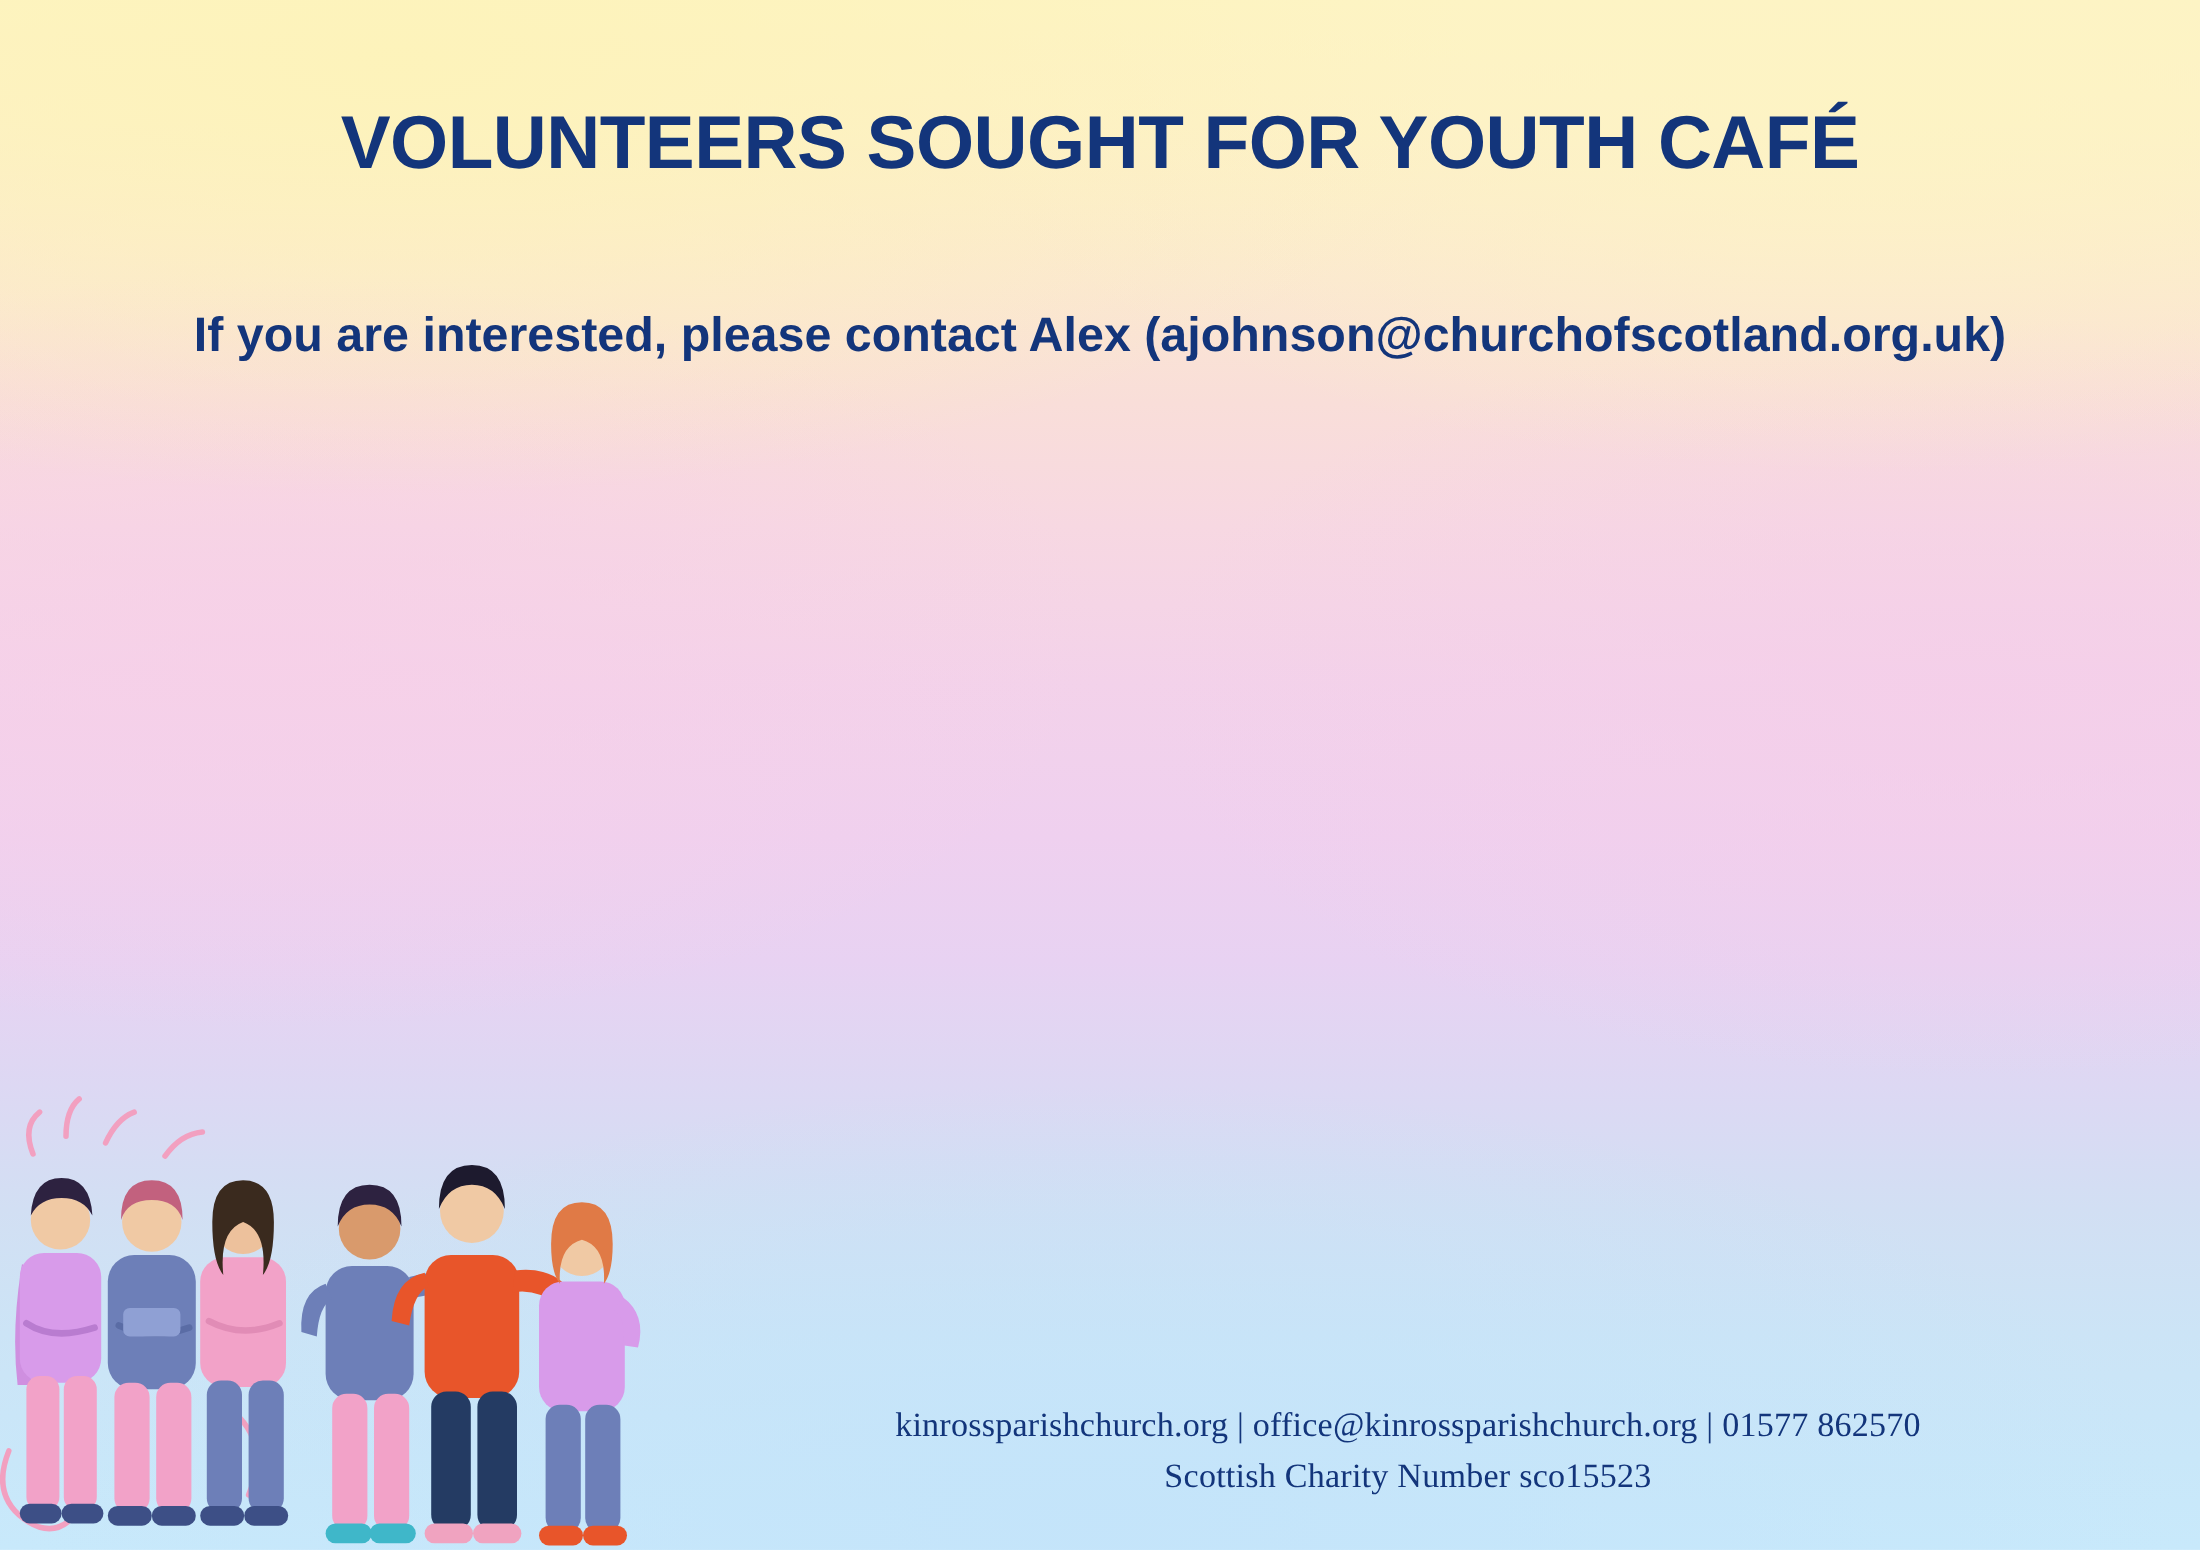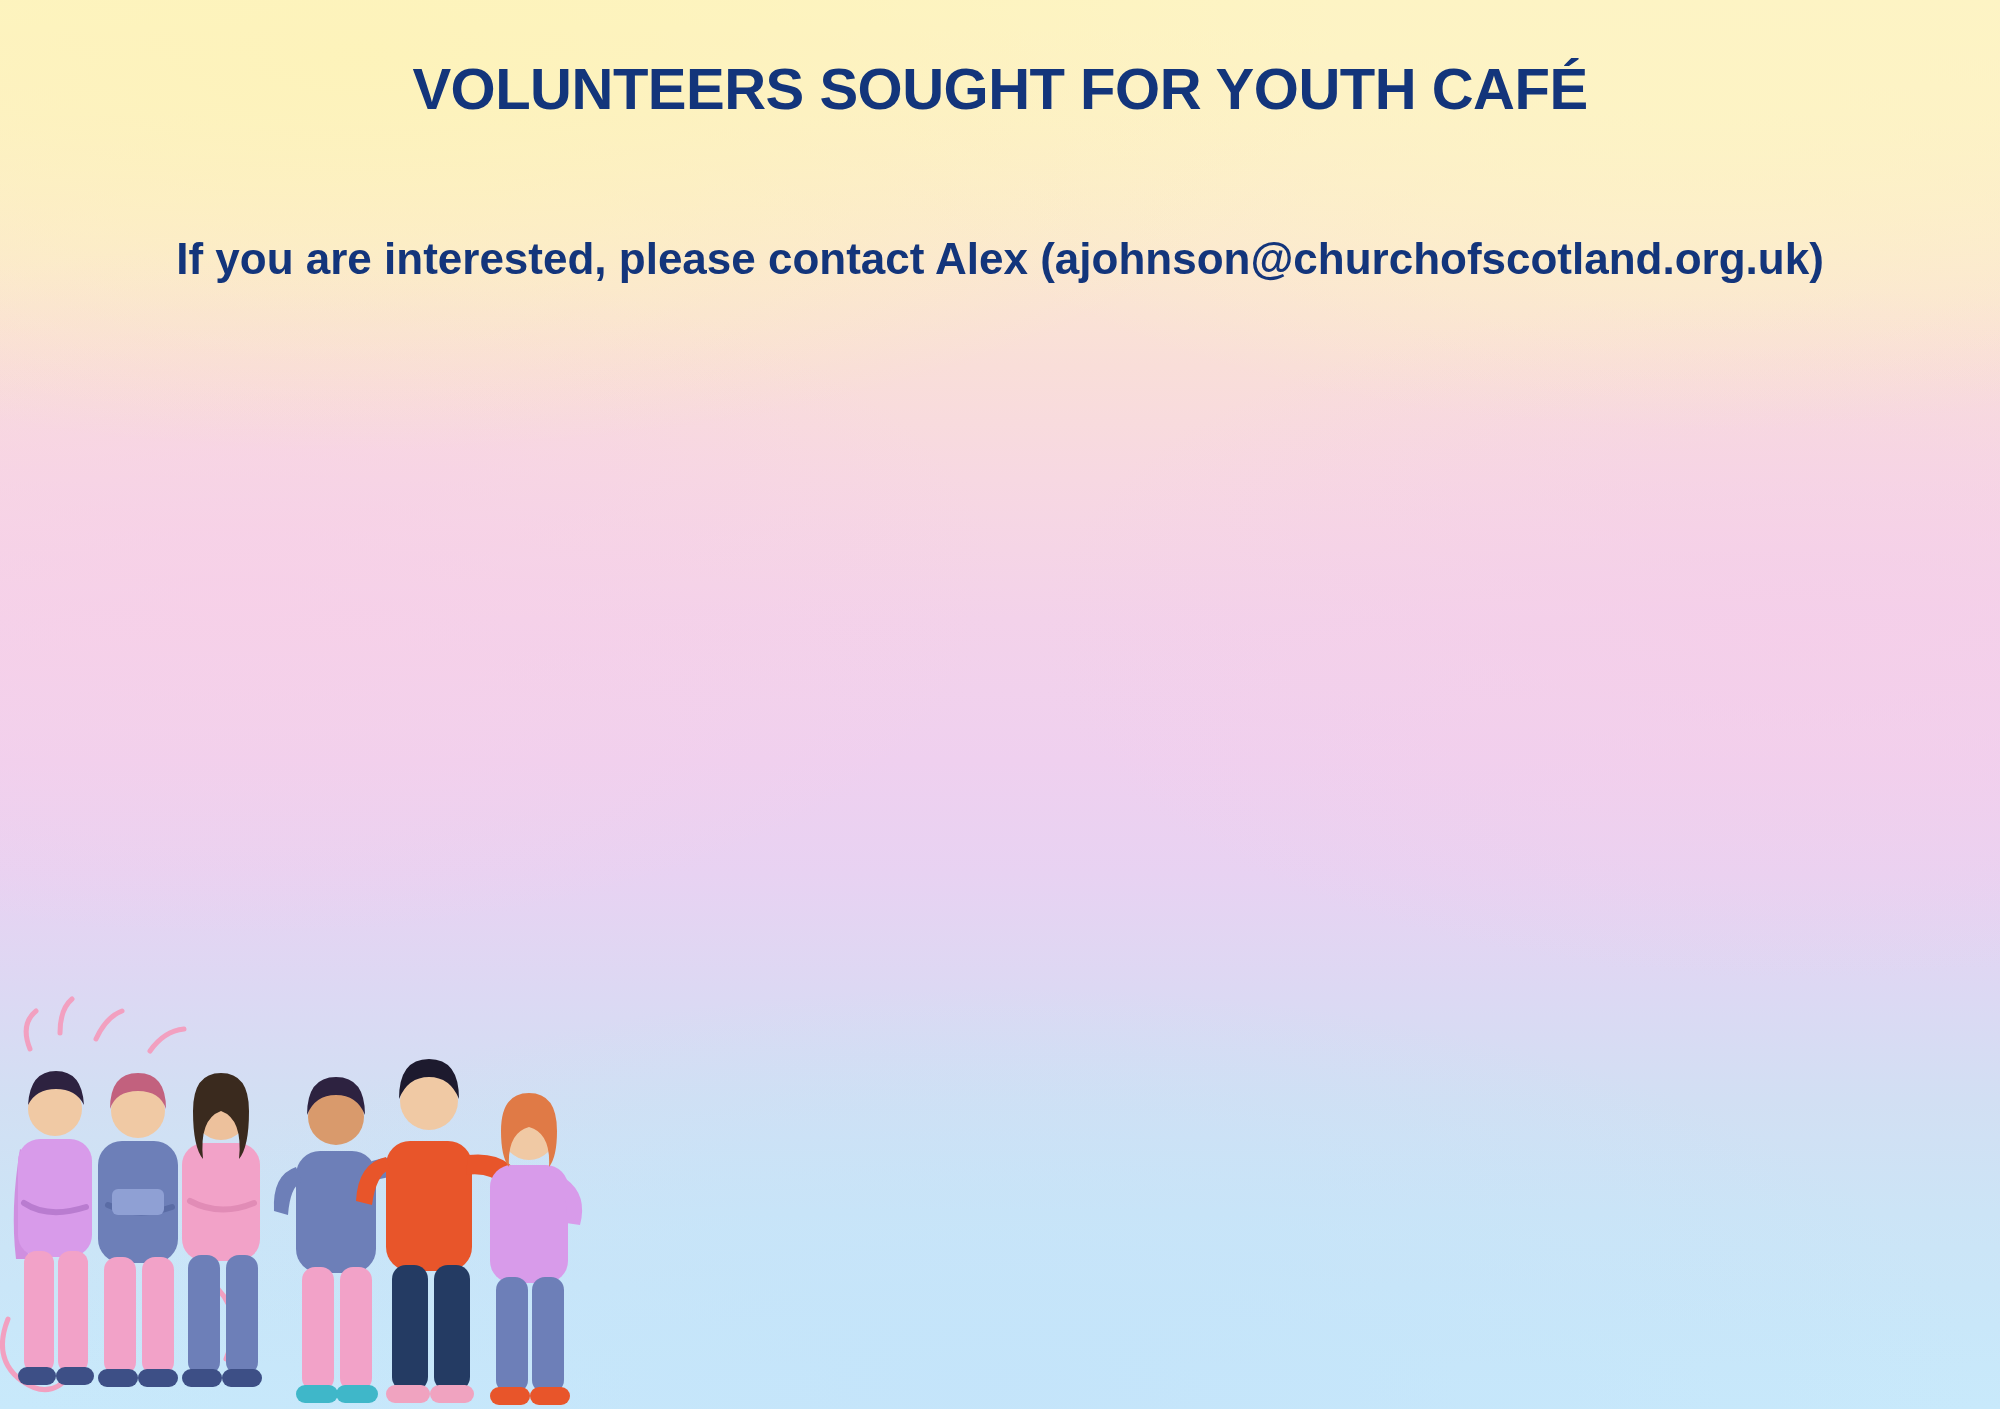--- a/index.html
+++ b/index.html
@@ -45,26 +45,26 @@
       radial-gradient(ellipse 55% 35% at 90% 45%, rgba(245,206,233,0.75) 0%, rgba(245,206,233,0) 70%),
       radial-gradient(ellipse 70% 40% at 50% 98%, rgba(196,228,250,0.95) 0%, rgba(196,228,250,0) 70%);
     pointer-events: none;
   }
   .content {
     position: relative;
     z-index: 2;
   }
   .title {
     color: #13357b;
-    font-size: 58px;
+    font-size: 68px;
     font-weight: bold;
     text-align: center;
     letter-spacing: -0.5px;
     margin: 0;
-    padding-top: 60px;
+    padding-top: 96px;
     line-height: 1.0;
     white-space: nowrap;
   }
   .body-block {
     color: #13357b;
     text-align: center;
     font-size: 44px;
     font-weight: bold;
     line-height: 1.32;
     margin: 0 auto;
@@ -187,14 +187,18 @@
       <path d="M566 190 q22 16 14 46 l-14 -2 q4 -24 -8 -32z" fill="#d89bea"></path>
       <rect x="496" y="288" width="32" height="116" rx="13" fill="#6d7fb8"></rect>
       <rect x="532" y="288" width="32" height="116" rx="13" fill="#6d7fb8"></rect>
       <rect x="490" y="398" width="40" height="18" rx="9" fill="#e8552a"></rect>
       <rect x="530" y="398" width="40" height="18" rx="9" fill="#e8552a"></rect>
       <circle cx="529" cy="144" r="27" fill="#f0c9a4"></circle>
       <path d="M501 142 q0 -38 28 -38 q28 0 28 38 q0 26 -8 36 q2 -34 -20 -40 q-22 6 -20 40 q-8 -10 -8 -36z" fill="#e07a46"></path>
     </g>
   </svg>
 
+  <div class="footer">
+    <div class="footer-line">kinrossparishchurch.org | office@kinrossparishchurch.org | 01577 862570</div>
+    <div class="footer-line">Scottish Charity Number sco15523</div>
+  </div>
 
 </div>
 
 </body></html>

